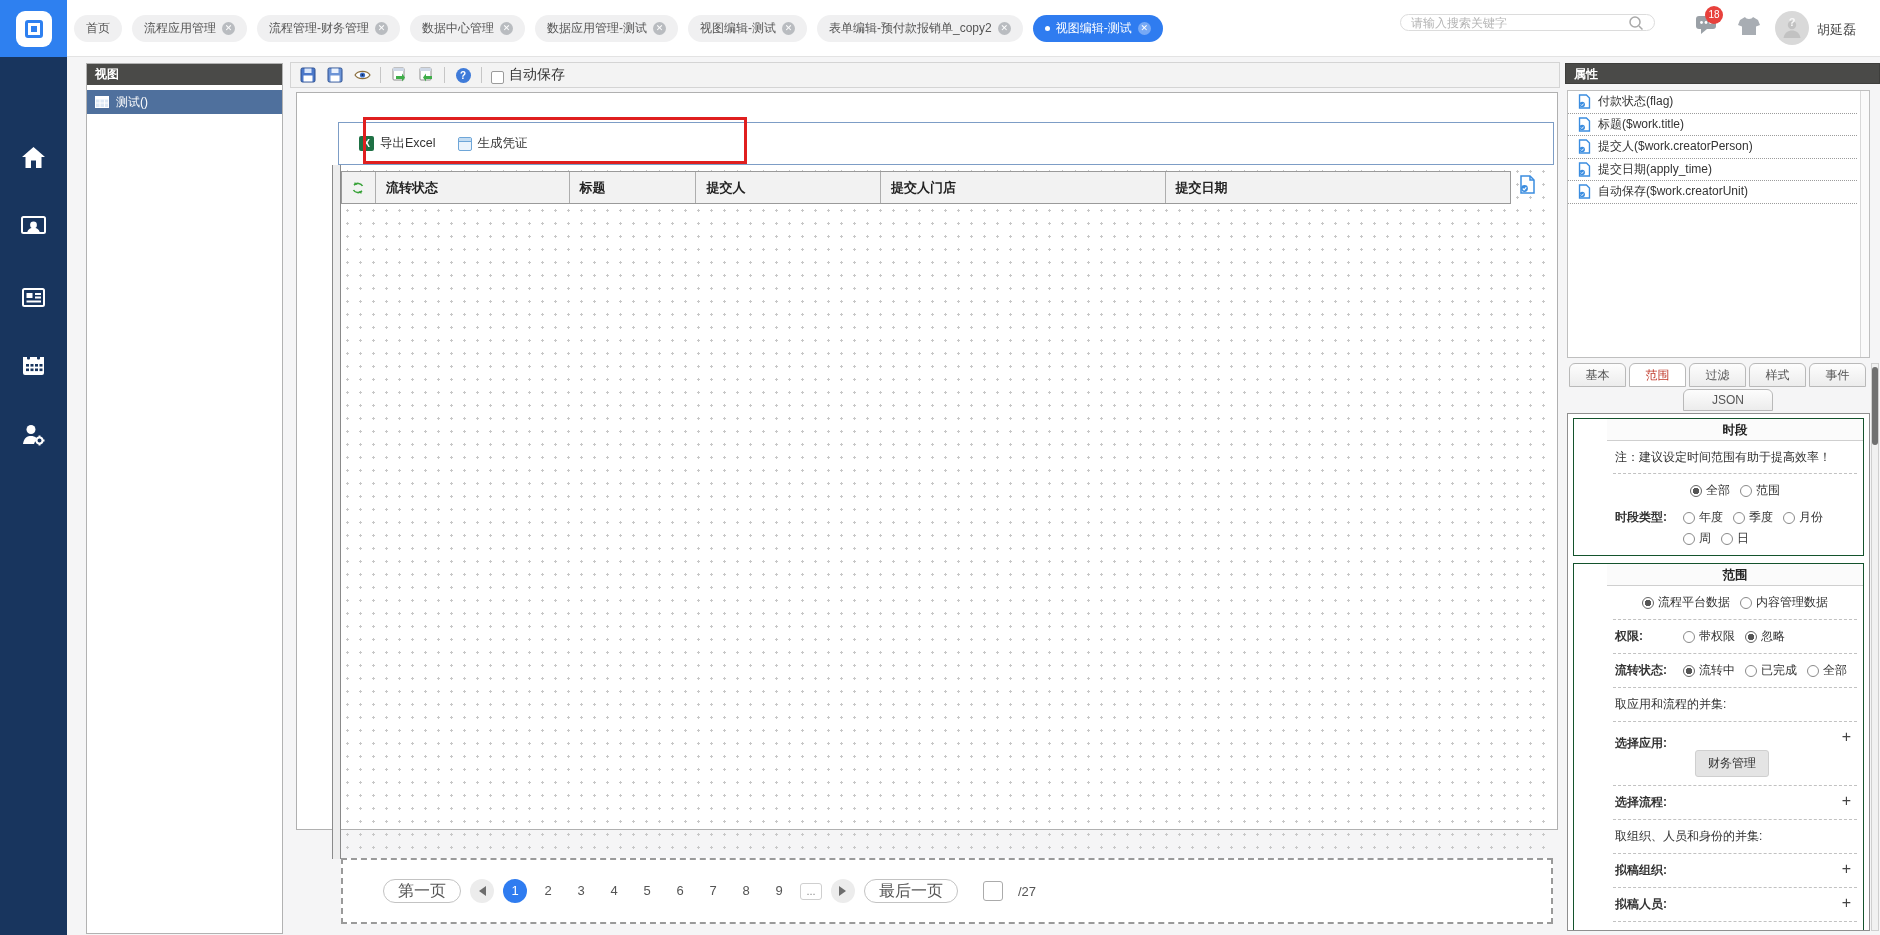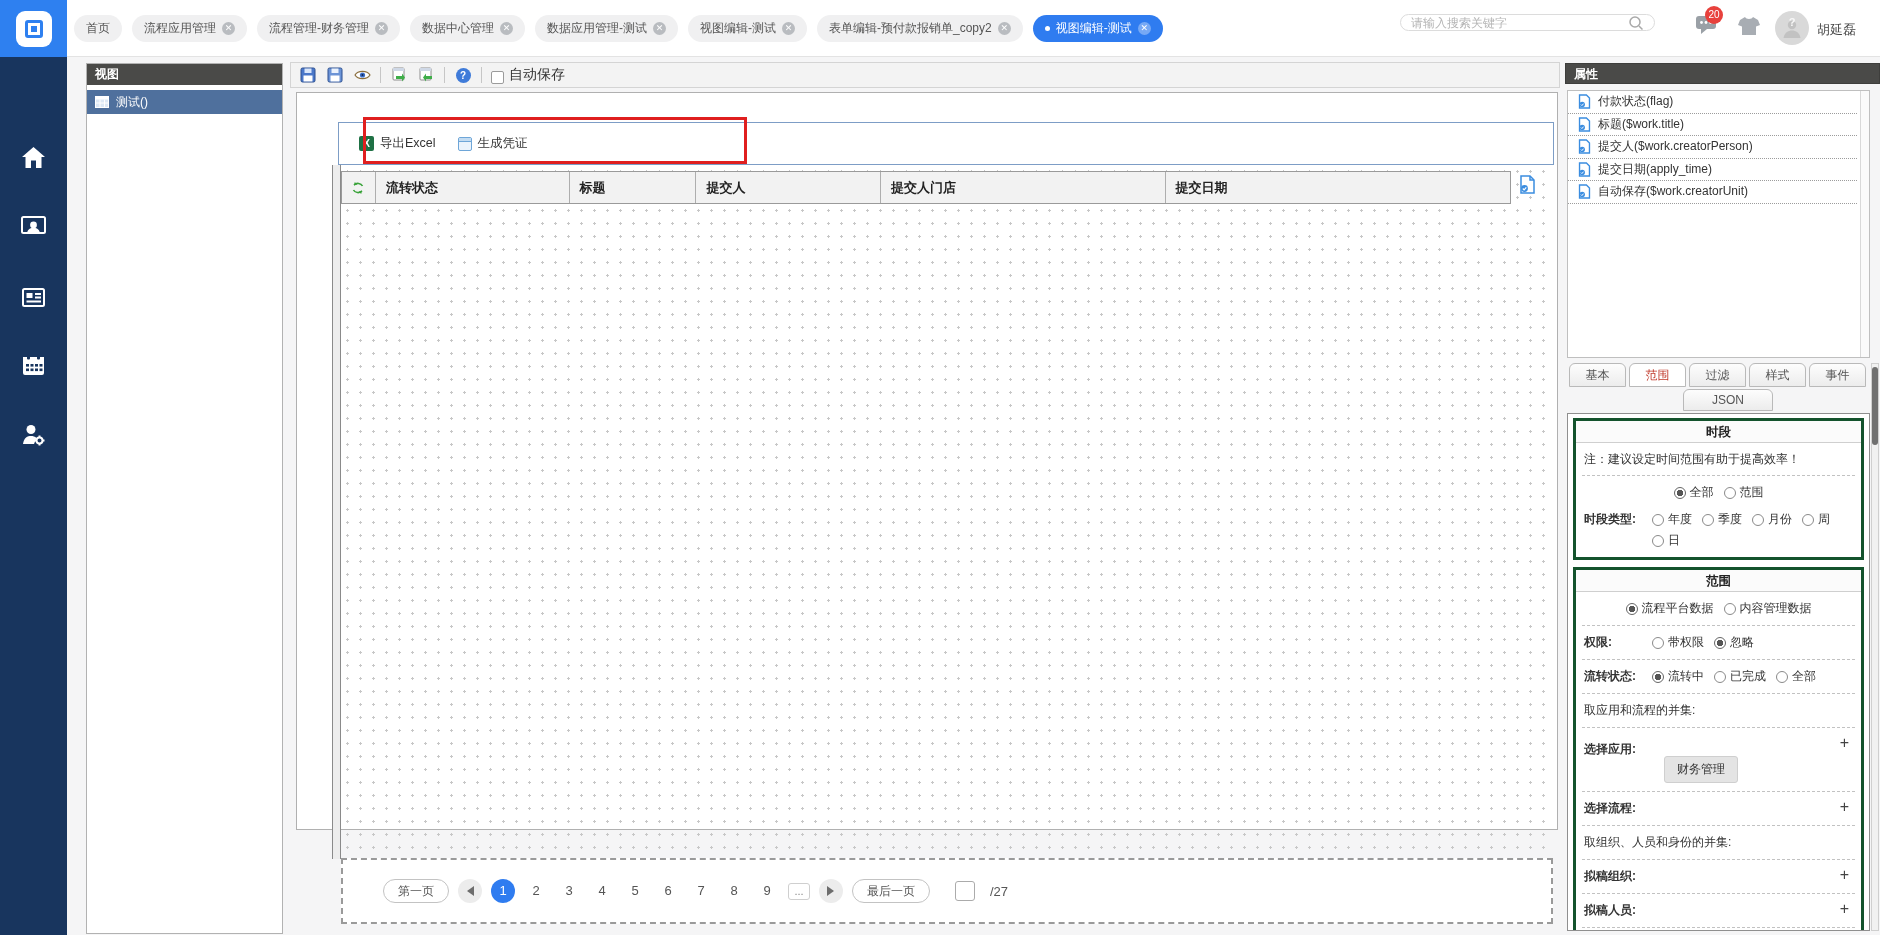--- a/index.html
+++ b/index.html
@@ -60,21 +60,21 @@
   .red-box { position:absolute; left:66px; top:24px; width:384px; height:47px; border:3px solid #e01f1f; z-index:6; pointer-events:none; }
 
   .grid-head { position:absolute; left:44px; top:78px; width:1170px; height:33px; background:#f2f2f2; border:1px solid #9a9a9a; display:flex; }
   .gh-cell { border-right:1px solid #aeaeae; display:flex; align-items:center; padding-left:10px; font-size:13px; font-weight:bold; color:#222; }
   .gh-cell:last-child { border-right:none; }
   .add-col { position:absolute; left:1222px; top:82px; cursor:pointer; }
 
   
   .pag-wrap { position:absolute; left:44px; top:765px; width:1212px; height:66px; background:#fff; border:2px dashed #9a9a9a; display:flex; align-items:center; padding-left:40px; }
   .pager { display:flex; align-items:center; gap:9px; }
-  .pg-btn { height:24px; border:1px solid #c3c3c3; border-radius:12px; background:#fff; color:#555; font-size:12px; line-height:22px; padding:0 14px; cursor:pointer; }
+  .pg-btn { height:24px; border:1px solid #c3c3c3; border-radius:12px; background:#fff; color:#555; font-size:16px; line-height:22px; padding:0 14px; cursor:pointer; }
   .pg-arrow { width:24px; height:24px; border-radius:50%; background:#ececec; display:flex; align-items:center; justify-content:center; cursor:pointer; }
   .tri-l { width:0; height:0; border:5px solid transparent; border-right:7px solid #6d6d6d; margin-left:-4px; }
   .tri-r { width:0; height:0; border:5px solid transparent; border-left:7px solid #6d6d6d; margin-right:-4px; }
   .pg-num { width:24px; height:24px; text-align:center; line-height:24px; font-size:13px; color:#555; cursor:pointer; }
   .pg-num.cur { background:#2f7cf0; color:#fff; border-radius:50%; }
   .pg-ell { width:22px; height:17px; border:1px solid #cfcfcf; border-radius:3px; text-align:center; line-height:14px; font-size:11px; color:#888; cursor:pointer; }
   .pg-input { width:20px; height:20px; border:1px solid #ababab; border-radius:3px; background:#fff; margin-left:16px; }
   .pg-total { font-size:13px; color:#555; margin-left:6px; }
 
   
@@ -84,21 +84,21 @@
   .fields-scroll { position:absolute; right:0; top:0; width:9px; height:100%; background:#fafafa; border-left:1px solid #d8d8d8; }
   .field-row { height:22.5px; display:flex; align-items:center; gap:7px; padding-left:10px; margin:0 12px 0 0; border-bottom:1px dotted #9c9c9c; font-size:12px; color:#333; cursor:pointer; }
   .pico { flex:none; }
 
   .ptabs { position:absolute; left:4px; top:300px; display:flex; gap:3px; }
   .ptab { width:57px; height:24px; border:1px solid #b9b9b9; border-radius:6px 6px 0 0; background:linear-gradient(#fdfdfd,#ececec); text-align:center; line-height:23px; font-size:12px; color:#555; cursor:pointer; }
   .ptab.active { color:#c0392b; background:#fff; }
   .ptab.json { position:absolute; left:118px; top:326px; width:90px; height:22px; line-height:21px; }
 
   .prop-content { position:absolute; left:2px; top:350px; width:303px; height:518px; background:#fff; border:1px solid #8f8f8f; overflow:hidden; }
-  .sect { border:3px solid #14532d; margin:4px 5px; background:#fff; }
+  .sect { border:1px solid #14532d; margin:4px 5px; background:#fff;padding-left:33px; }
   .sect-hd { height:22px; text-align:center; line-height:22px; font-size:12.5px; font-weight:bold; color:#222; border-bottom:1px solid #cfcfcf; background:#fbfbfb; }
   .note { font-size:12px; color:#333; padding:8px 8px 7px; }
   .dsep { border-top:1px dashed #c2c2c2; margin:0 6px; }
   .prow { position:relative; display:flex; align-items:flex-start; padding:8px 8px; font-size:12px; color:#333; }
   .prow.center { justify-content:center; }
   .plbl { font-weight:bold; width:68px; flex:none; }
   .rgroup { display:flex; flex-wrap:wrap; gap:4px 10px; align-items:center; }
   .rd { display:inline-flex; align-items:center; gap:4px; cursor:pointer; }
   .rd i { width:12px; height:12px; border-radius:50%; border:1px solid #8a8a8a; background:#fff; }
   .rd.on i { background:radial-gradient(circle, #555 0 3px, #fff 3.5px); border-color:#666; }
@@ -164,21 +164,21 @@
     </div>
 
     <div class="tb-ico" style="left:1695px;">
       <svg width="24" height="22" viewBox="0 0 24 22">
           <rect x="1" y="3" width="20" height="13" rx="3" fill="#9aa0a6"></rect>
           <path d="M6 16 L6 21 L12 16 Z" fill="#9aa0a6"></path>
           <circle cx="6.5" cy="9.5" r="1.4" fill="#fff"></circle>
           <circle cx="11" cy="9.5" r="1.4" fill="#fff"></circle>
           <circle cx="15.5" cy="9.5" r="1.4" fill="#fff"></circle>
         </svg>
-      <span class="badge">20</span>
+      <span class="badge">18</span>
     </div>
     <div class="tb-ico" style="left:1737px;top:15px;">
       <svg width="24" height="22" viewBox="0 0 24 22">
           <path d="M8 2 L3 5 L1 10 L5 11.5 L5 20 L19 20 L19 11.5 L23 10 L21 5 L16 2 C15 4.5 9 4.5 8 2 Z" fill="#a8adb3"></path>
         </svg>
     </div>
     <div class="avatar">
       <svg width="24" height="24" viewBox="0 0 24 24">
           <circle cx="12" cy="9" r="4.2" fill="#c2c2c2"></circle>
           <path d="M3.5 22 C4.5 16.5 8 14.5 12 14.5 C16 14.5 19.5 16.5 20.5 22 Z" fill="#c2c2c2"></path>

